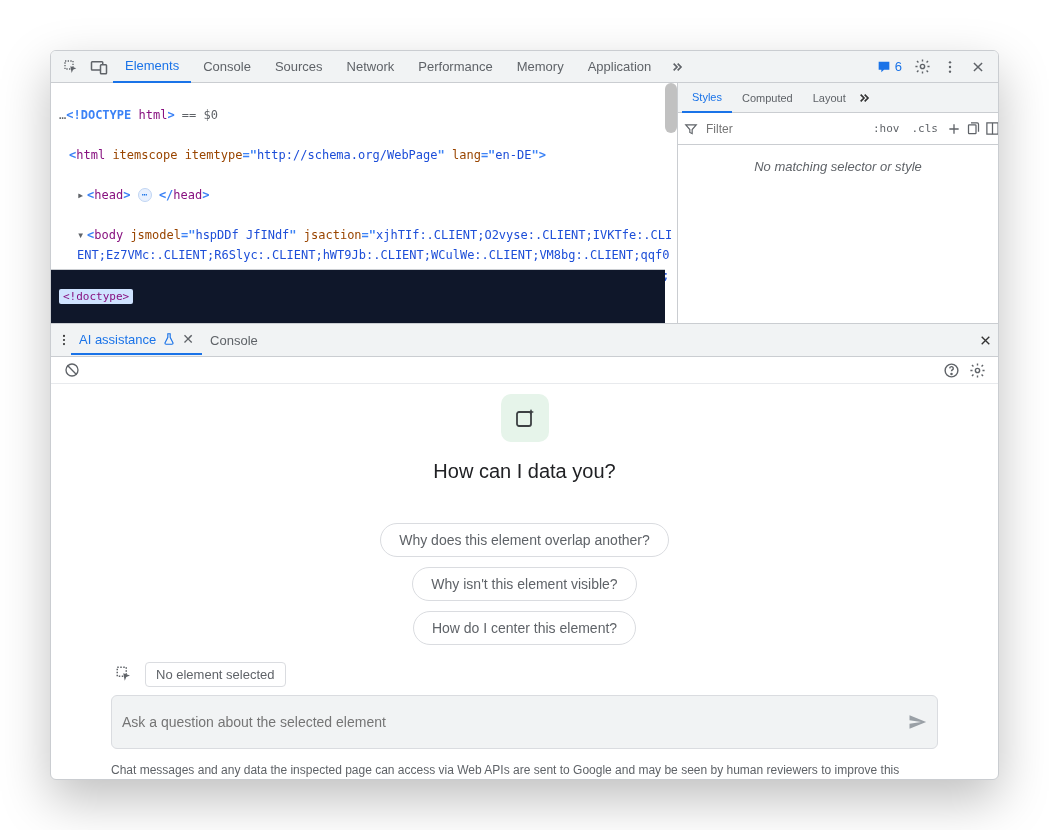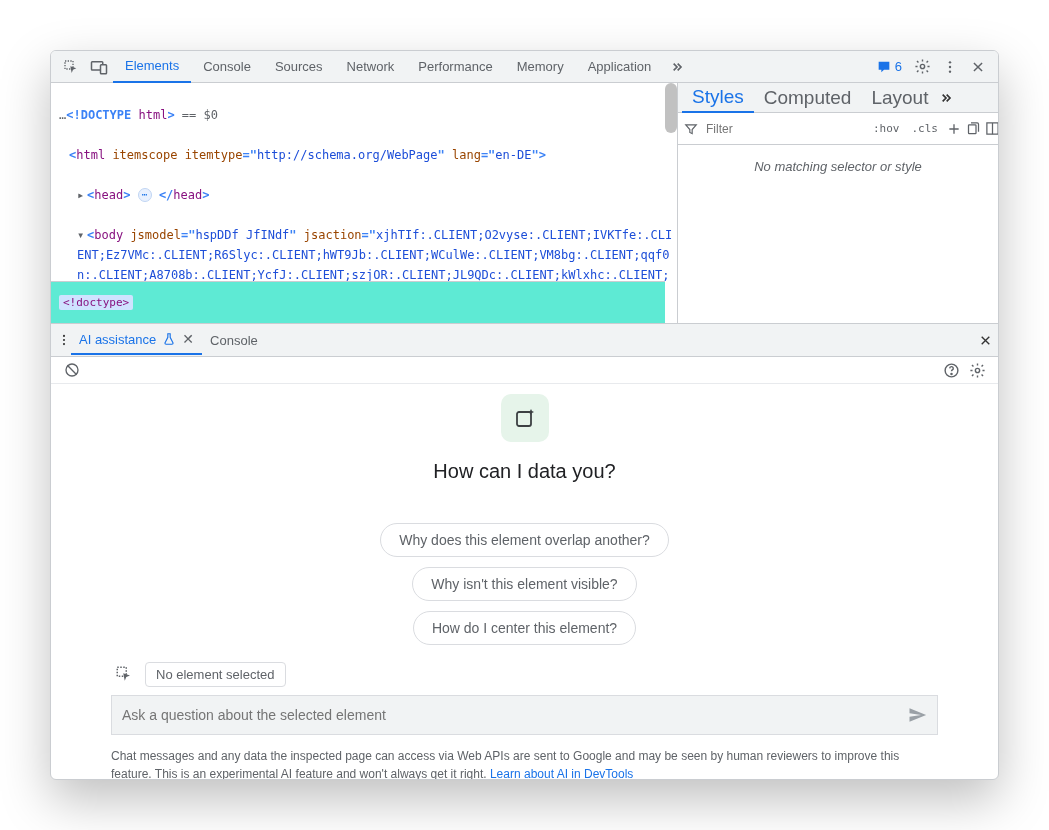--- a/index.html
+++ b/index.html
@@ -20,28 +20,28 @@
 .elements-pane { flex: 1; overflow: hidden; position: relative; border-right: 1px solid #cacdd1; }
 .dom-tree { font-family: Menlo, Consolas, monospace; font-size: 12px; line-height: 20px; padding: 2px 2px 2px 4px; white-space: pre; overflow: hidden; }
 .dom-tree .line { white-space: pre-wrap; word-break: break-all; }
 .tok-punc { color: #3b82f6; font-weight: bold; }
 .tok-tag { color: #881280; }
 .tok-attr { color: #994500; }
 .tok-val { color: #1d4ed8; }
 .tok-gray { color: #5f6368; }
 .tok-dot { background: #e8f0fe; color: #1a73e8; border-radius: 8px; font-size: 10px; padding: 0px 3px; border: 1px solid #c0d5f3; display: inline-block; line-height: 12px; vertical-align: 1px; }
 .arrow { display: inline-block; width: 10px; color: #5f6368; }
-.breadcrumb { position: absolute; bottom: 0; left: 0; right: 12px; background: #5eead4; border-top: 1px solid #cacdd1; font-family: Menlo, Consolas, monospace; font-size: 11px; padding: 14px 8px; color: #303942; }
+.breadcrumb { position: absolute; bottom: 0; left: 0; right: 12px; background: #0f172a; border-top: 1px solid #cacdd1; font-family: Menlo, Consolas, monospace; font-size: 11px; padding: 20px 8px; color: #303942; }
 .breadcrumb .sel { background: #cfe3ff; color: #881280; padding: 1px 4px; border-radius: 2px;}
 .el-scroll { position: absolute; right: 0; top: 0; width: 12px; height: 50px; background: #c1c1c1; border-radius: 6px; }
 
 
 .styles-pane { width: 320px; display: flex; flex-direction: column; }
 .styles-tabs { display: flex; align-items: center; border-bottom: 1px solid #cacdd1; padding-left: 4px; background: #f1f3f4; height: 30px; }
-.styles-tabs .stab { padding: 0 10px; height: 30px; display: flex; align-items: center; color: #5f6368; cursor: pointer; font-size: 19px; }
+.styles-tabs .stab { padding: 0 10px; height: 30px; display: flex; align-items: center; color: #5f6368; cursor: pointer; font-size: 11px; }
 .styles-tabs .stab.active { color: #1a73e8; border-bottom: 2px solid #1a73e8; }
 .styles-toolbar { display: flex; align-items: center; border-bottom: 1px solid #cacdd1; height: 32px; padding: 0 6px; gap: 4px; }
 .styles-toolbar .filter-input { flex: 1; border: none; font-size: 12px; color: #5f6368; outline: none; padding: 4px;}
 .styles-toolbar .chip { font-family: Menlo, Consolas, monospace; font-size: 11px; color: #5f6368; border: 1px solid transparent; padding: 2px 3px; border-radius: 2px; cursor: pointer; }
 .styles-toolbar .ibtn { width: 22px; height: 22px; display: flex; align-items: center; justify-content: center; color: #5f6368; cursor: pointer; }
 .no-match { text-align: center; color: #5f6368; font-style: italic; padding: 14px; font-size: 13px; }
 
 
 .drawer-tabs { display: flex; align-items: center; background: #f1f3f4; border-top: 1px solid #cacdd1; border-bottom: 1px solid #cacdd1; height: 30px; padding: 16px 6px; }
 .drawer-tabs .dtab { padding: 0 8px; height: 30px; display: flex; align-items: center; color: #5f6368; cursor: pointer; font-size: 13px; gap: 6px; }
@@ -57,21 +57,21 @@
 
 
 .ai-main { flex: 1; display: flex; flex-direction: column; align-items: center; padding-top: 10px; position: relative; }
 .sparkle-box { width: 48px; height: 48px; border-radius: 10px; background: #e6f4ea; display: flex; align-items: center; justify-content: center; color: #3c4043; margin-bottom: 18px; }
 .ai-title { font-size: 20px; color: #202124; margin-bottom: 40px; }
 .suggest { border: 1px solid #dadce0; border-radius: 18px; padding: 8px 18px; color: #5f6368; font-size: 14px; cursor: pointer; margin-bottom: 10px; background: #fff; }
 
 .ai-bottom { margin-top: auto; width: 100%; padding: 6px 60px 8px 60px; display: flex; flex-direction: column; gap: 8px; }
 .selected-row { display: flex; align-items: center; gap: 8px; }
 .el-chip { border: 1px solid #dadce0; border-radius: 4px; padding: 4px 10px; color: #5f6368; font-size: 13px; }
-.ask-box { display: flex; align-items: center; background: #f1f3f4; border: 1px solid #dadce0; border-radius: 0; padding: 9px 10px; }
+.ask-box { display: flex; align-items: center; background: #f1f3f4; border: 1px solid #dadce0; border-radius: 6px; padding: 16px 10px; }
 .ask-box input { flex: 1; border: none; background: transparent; font-size: 14px; color: #5f6368; outline: none; }
 .send-btn { color: #9aa0a6; cursor: pointer; }
 .disclaimer { font-size: 12px; color: #5f6368; line-height: 1.5; padding: 4px 60px 10px 60px; }
 .disclaimer a { color: #1a73e8; text-decoration: underline; cursor: pointer; }
 
 svg { display: block; }
 </style>
 </head>
 <body>
 

